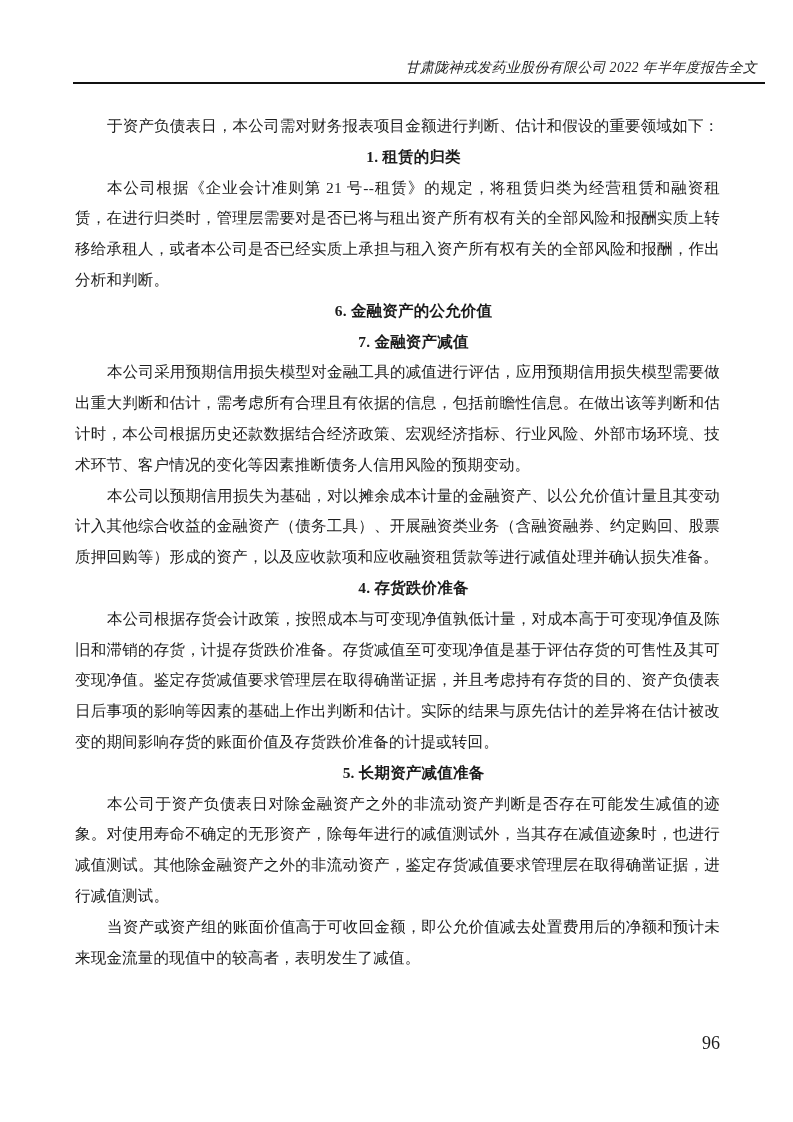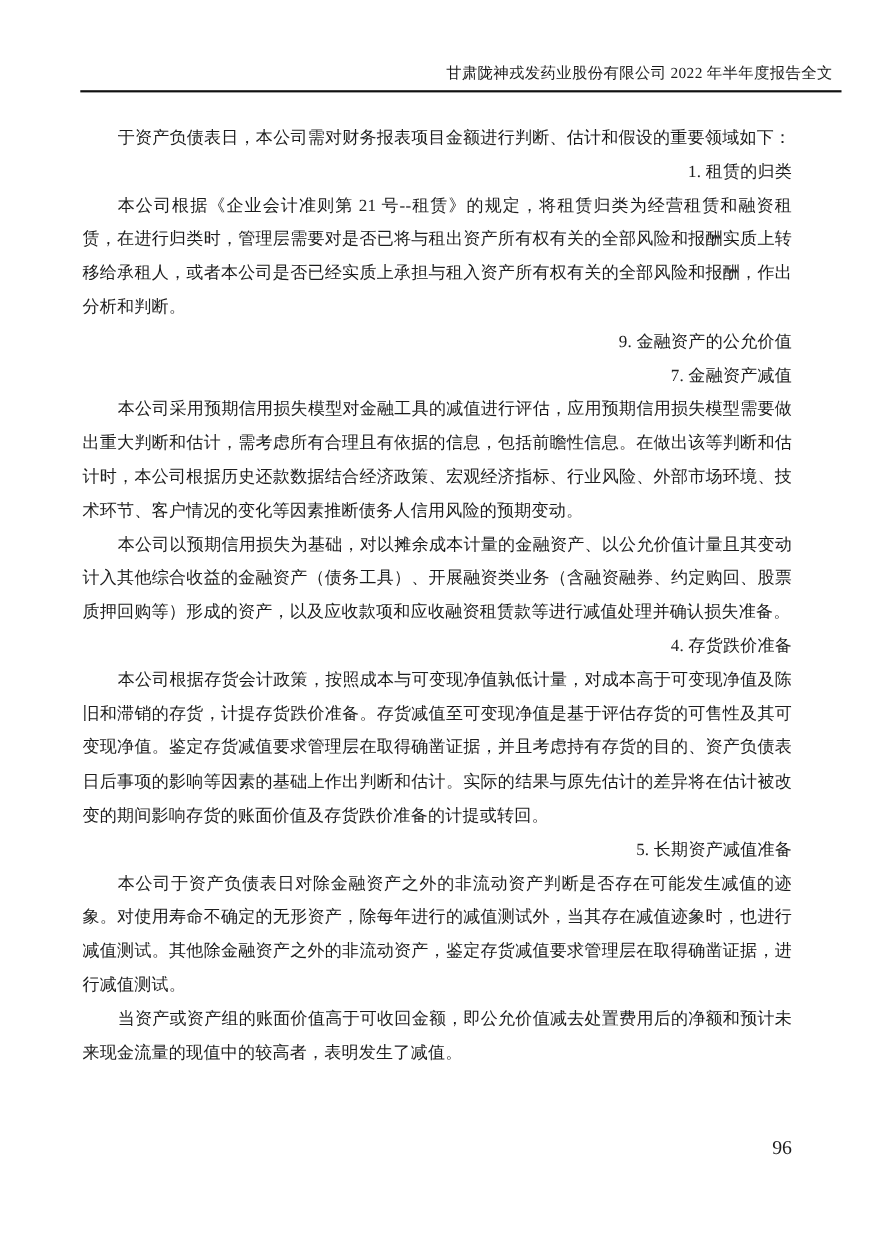--- a/index.html
+++ b/index.html
@@ -19,20 +19,21 @@
   .header {
     position: absolute;
     top: 0;
     left: 73px;
     width: 692px;
     padding-top: 58px;
     text-align: right;
     border-bottom: 2px solid #111111;
     padding-bottom: 5px;
     box-sizing: border-box;
+    font-style: italic;
   }
   .header-title {
     font-size: 14px;
     line-height: 19px;
     padding-right: 8px;
     letter-spacing: 0.3px;
     white-space: nowrap;
   }
   .content {
     position: absolute;
@@ -46,21 +47,22 @@
     font-size: 15.5px;
     line-height: 30.8px;
     text-indent: 32px;
     letter-spacing: 0.2px;
   }
   .content p.body-para {
     text-align: justify;
     text-justify: inter-ideograph;
   }
   .content p.heading {
-    text-align: right;
+    text-align: center;
+    font-weight: bold;
   }
   .footer {
     position: absolute;
     top: 1034px;
     left: 75px;
     width: 645px;
     text-align: right;
   }
   .page-number {
     font-size: 18px;
@@ -73,21 +75,21 @@
 <div class="page">
 
   <div class="header">
     <div class="header-title">甘肃陇神戎发药业股份有限公司 2022 年半年度报告全文</div>
   </div>
 
   <div class="content">
       <p class="body-para">于资产负债表日，本公司需对财务报表项目金额进行判断、估计和假设的重要领域如下：</p>
       <p class="heading">1. 租赁的归类</p>
       <p class="body-para">本公司根据《企业会计准则第 21 号--租赁》的规定，将租赁归类为经营租赁和融资租赁，在进行归类时，管理层需要对是否已将与租出资产所有权有关的全部风险和报酬实质上转移给承租人，或者本公司是否已经实质上承担与租入资产所有权有关的全部风险和报酬，作出分析和判断。</p>
-      <p class="heading">9. 金融资产的公允价值</p>
+      <p class="heading">6. 金融资产的公允价值</p>
       <p class="heading">7. 金融资产减值</p>
       <p class="body-para">本公司采用预期信用损失模型对金融工具的减值进行评估，应用预期信用损失模型需要做出重大判断和估计，需考虑所有合理且有依据的信息，包括前瞻性信息。在做出该等判断和估计时，本公司根据历史还款数据结合经济政策、宏观经济指标、行业风险、外部市场环境、技术环节、客户情况的变化等因素推断债务人信用风险的预期变动。</p>
       <p class="body-para">本公司以预期信用损失为基础，对以摊余成本计量的金融资产、以公允价值计量且其变动计入其他综合收益的金融资产（债务工具）、开展融资类业务（含融资融券、约定购回、股票质押回购等）形成的资产，以及应收款项和应收融资租赁款等进行减值处理并确认损失准备。</p>
       <p class="heading">4. 存货跌价准备</p>
       <p class="body-para">本公司根据存货会计政策，按照成本与可变现净值孰低计量，对成本高于可变现净值及陈旧和滞销的存货，计提存货跌价准备。存货减值至可变现净值是基于评估存货的可售性及其可变现净值。鉴定存货减值要求管理层在取得确凿证据，并且考虑持有存货的目的、资产负债表日后事项的影响等因素的基础上作出判断和估计。实际的结果与原先估计的差异将在估计被改变的期间影响存货的账面价值及存货跌价准备的计提或转回。</p>
       <p class="heading">5. 长期资产减值准备</p>
       <p class="body-para">本公司于资产负债表日对除金融资产之外的非流动资产判断是否存在可能发生减值的迹象。对使用寿命不确定的无形资产，除每年进行的减值测试外，当其存在减值迹象时，也进行减值测试。其他除金融资产之外的非流动资产，鉴定存货减值要求管理层在取得确凿证据，进行减值测试。</p>
       <p class="body-para">当资产或资产组的账面价值高于可收回金额，即公允价值减去处置费用后的净额和预计未来现金流量的现值中的较高者，表明发生了减值。</p>
     </div>
 

